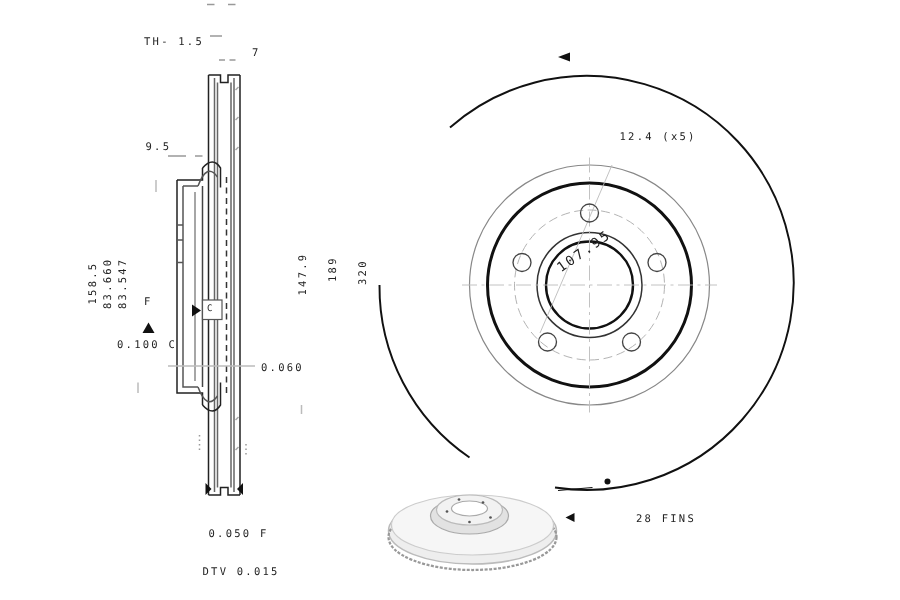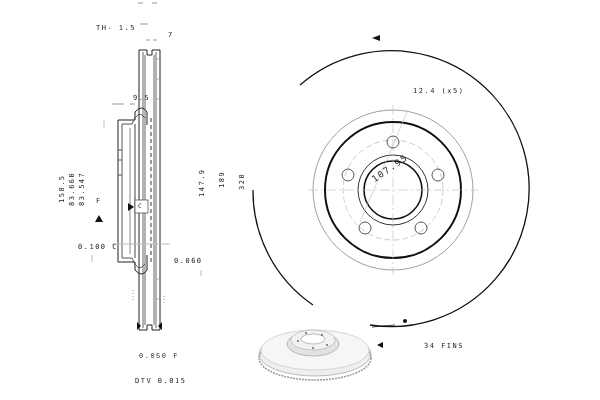--- a/index.html
+++ b/index.html
@@ -104,30 +104,30 @@
     <circle cx="306" cy="333" r="0.9" fill="#555"></circle>
     <circle cx="322" cy="335" r="0.9" fill="#555"></circle>
     <circle cx="298" cy="341" r="0.9" fill="#555"></circle>
     <circle cx="327" cy="345" r="0.9" fill="#555"></circle>
     <circle cx="313" cy="348" r="0.9" fill="#555"></circle>
   </g>
 </svg>
 
 <div class="lbl" style="left:96px;top:13px;margin-top:11px;">TH- 1.5</div>
 <div class="lbl" style="left:168px;top:31px;">7</div>
-<div class="lbl" style="left:97px;top:94px;margin-left:36px;">9.5</div>
+<div class="lbl" style="left:97px;top:94px;">9.5</div>
 <div class="lbl" style="left:96px;top:197px;">F</div>
 <div class="lbl" style="left:138px;top:202px;font-size:6px;letter-spacing:0;">C</div>
-<div class="lbl" style="left:78px;top:243px;">0.100 C</div>
-<div class="lbl" style="left:174px;top:257px;">0.060</div>
+<div class="lbl" style="left:78px;top:226px;">0.100 C</div>
+<div class="lbl" style="left:174px;top:241px;">0.060</div>
 <div class="lbl" style="left:135px;top:342px;margin-top:35px;">DTV 0.015</div>
-<div class="lbl" style="left:139px;top:352px;font-family:Liberation Mono, monospace;">0.050 F</div>
+<div class="lbl" style="left:139px;top:352px;">0.050 F</div>
 
 <div class="vlbl" style="left:58px;top:203px;">158.5</div>
 <div class="vlbl" style="left:68px;top:206px;">83.660</div>
 <div class="vlbl" style="left:78px;top:206px;">83.547</div>
 <div class="vlbl" style="left:198px;top:197px;">147.9</div>
 <div class="vlbl" style="left:218px;top:188px;">189</div>
 <div class="vlbl" style="left:238px;top:190px;">320</div>
 
 <div class="lbl" style="left:413px;top:87px;">12.4 (x5)</div>
 <div class="lbl" style="left:370px;top:176px;font-size:9px;transform:rotate(-35deg);transform-origin:left top;">107.95</div>
-<div class="lbl" style="left:424px;top:342px;">34 FINS</div>
+<div class="lbl" style="left:424px;top:342px;">28 FINS</div>
 
 </body></html>

